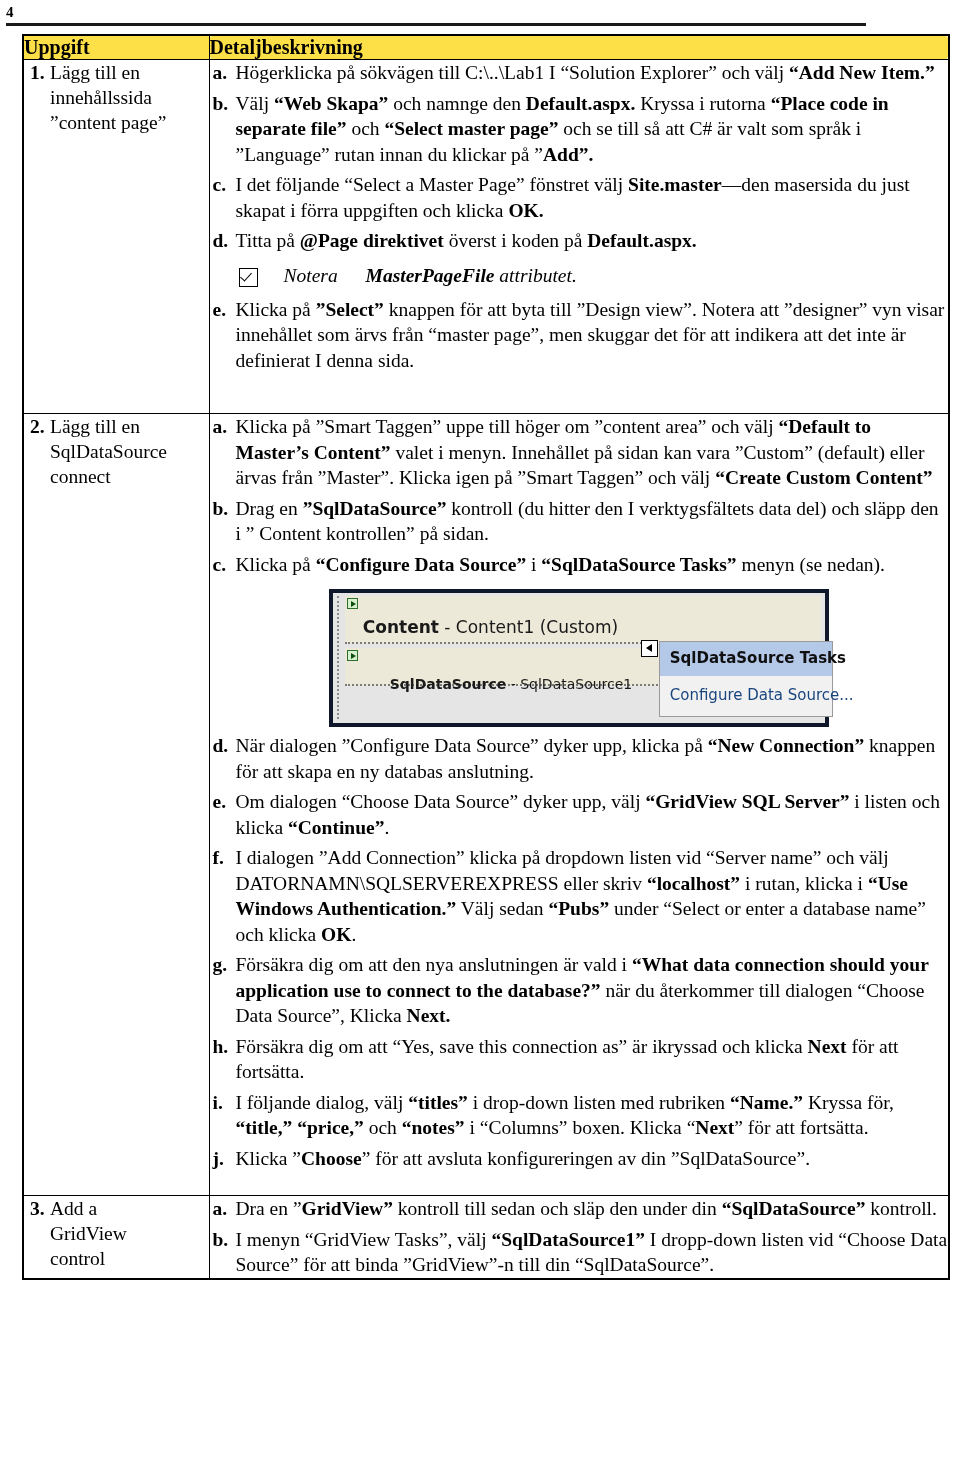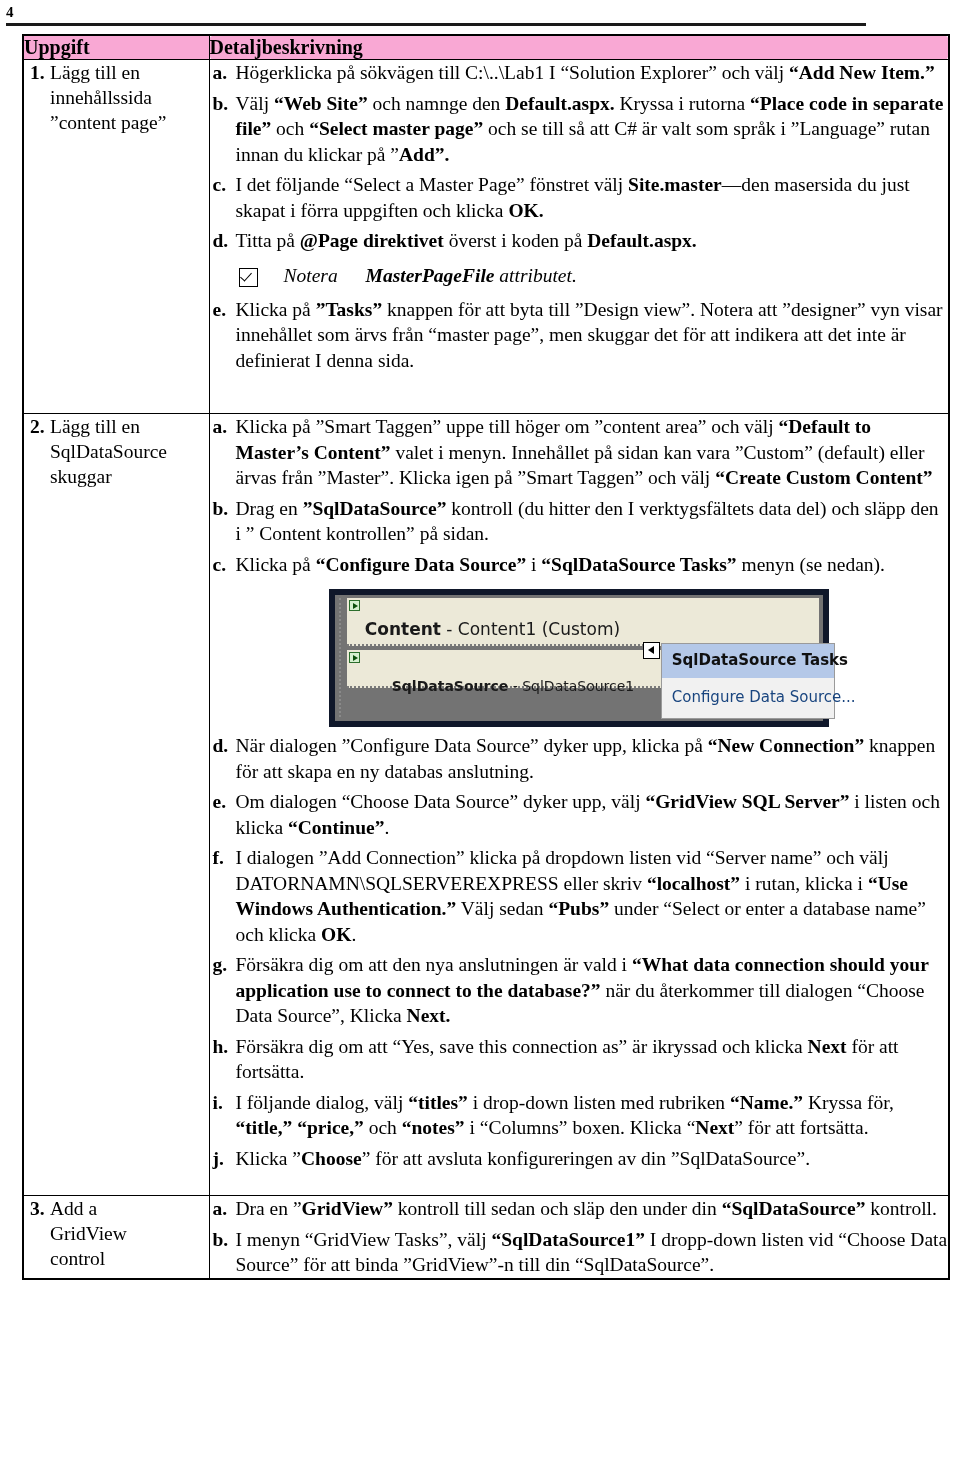--- a/index.html
+++ b/index.html
@@ -83,21 +83,21 @@
   table.task-table col.col-desc { width: auto; }
 
   table.task-table th,
   table.task-table td {
     border: 1.5px solid #000;
     vertical-align: top;
     padding: 0;
   }
 
   thead th {
-    background: #f9a8d4;
+    background: #fde047;
     font-size: 20px;
     font-weight: bold;
     padding: 8px 0 7px 0;
     text-align: left;
   }
   th.th-task { padding-left: 30px; }
   th.th-desc { padding-left: 20px; border-radius: 6px; }
 
   
   td.task-cell {
@@ -193,22 +193,22 @@
   
   .vs-figure {
     margin: 12px 0 6px 0;
     display: flex;
     justify-content: center;
   }
   .vs-shot {
     position: relative;
     width: 500px;
     height: 138px;
-    background: #737373;
-    border: 6px solid #0f172a;
+    background: #e5e5e5;
+    border: 4px solid #0f172a;
     box-sizing: border-box;
     font-family: "DejaVu Sans", "Liberation Sans", sans-serif;
   }
   .vs-inner {
     position: absolute;
     left: 4px;
     top: 3px;
     right: 4px;
     bottom: 4px;
     border-left: 2px dotted #8a8a8a;
@@ -348,55 +348,55 @@
           </div>
         </td>
         <td class="desc-cell">
           <ol class="steps">
             <li>
               <span class="step-label">a.</span>
               <span class="step-body">Högerklicka på sökvägen till C:\..\Lab1 I “Solution Explorer” och välj <span class="b">“Add New Item.”</span></span>
             </li>
             <li>
               <span class="step-label">b.</span>
-              <span class="step-body">Välj <span class="b">“Web Site”</span> och namnge den <span class="b">Default.aspx.</span> Kryssa i rutorna <span class="b">“Place code in separate file”</span> och <span class="b">“Select master page”</span> och se till så att C# är valt som språk i ”Language” rutan innan du klickar på ”<span class="b">Add”.</span></span>
+              <span class="step-body">Välj <span class="b">“Web Skapa”</span> och namnge den <span class="b">Default.aspx.</span> Kryssa i rutorna <span class="b">“Place code in separate file”</span> och <span class="b">“Select master page”</span> och se till så att C# är valt som språk i ”Language” rutan innan du klickar på ”<span class="b">Add”.</span></span>
             </li>
             <li>
               <span class="step-label">c.</span>
               <span class="step-body">I det följande “Select a Master Page” fönstret välj <span class="b">Site.master</span>—den masersida du just skapat i förra uppgiften och klicka <span class="b">OK.</span></span>
             </li>
             <li>
               <span class="step-label">d.</span>
               <span class="step-body">Titta på <span class="b">@Page direktivet</span> överst i koden på <span class="b">Default.aspx.</span></span>
             </li>
           </ol>
 
           <div class="note-line">
             <span class="note-checkbox"></span>
             <span class="note-text">Notera <span class="b">MasterPageFile</span> attributet.</span>
           </div>
 
           <ol class="steps">
             <li>
               <span class="step-label">e.</span>
-              <span class="step-body">Klicka på <span class="b">”Tasks”</span> knappen för att byta till ”Design view”. Notera att ”designer” vyn visar innehållet som ärvs från “master page”, men skuggar det för att indikera att det inte är definierat I denna sida.</span>
+              <span class="step-body">Klicka på <span class="b">”Select”</span> knappen för att byta till ”Design view”. Notera att ”designer” vyn visar innehållet som ärvs från “master page”, men skuggar det för att indikera att det inte är definierat I denna sida.</span>
             </li>
           </ol>
           <div class="row1-spacer"></div>
         </td>
       </tr>
 
       <tr>
         <td class="task-cell">
           <div class="task-line">
             <span class="task-num">2.</span>
             <span class="task-text">
               <div>Lägg till en</div>
               <div>SqlDataSource</div>
-              <div>skuggar</div>
+              <div>connect</div>
             </span>
           </div>
         </td>
         <td class="desc-cell">
           <ol class="steps">
             <li>
               <span class="step-label">a.</span>
               <span class="step-body">Klicka på ”Smart Taggen” uppe till höger om ”content area” och välj <span class="b">“Default to Master’s Content”</span> valet i menyn. Innehållet på sidan kan vara ”Custom” (default) eller ärvas från ”Master”. Klicka igen på ”Smart Taggen” och välj <span class="b">“Create Custom Content”</span></span>
             </li>
             <li>

